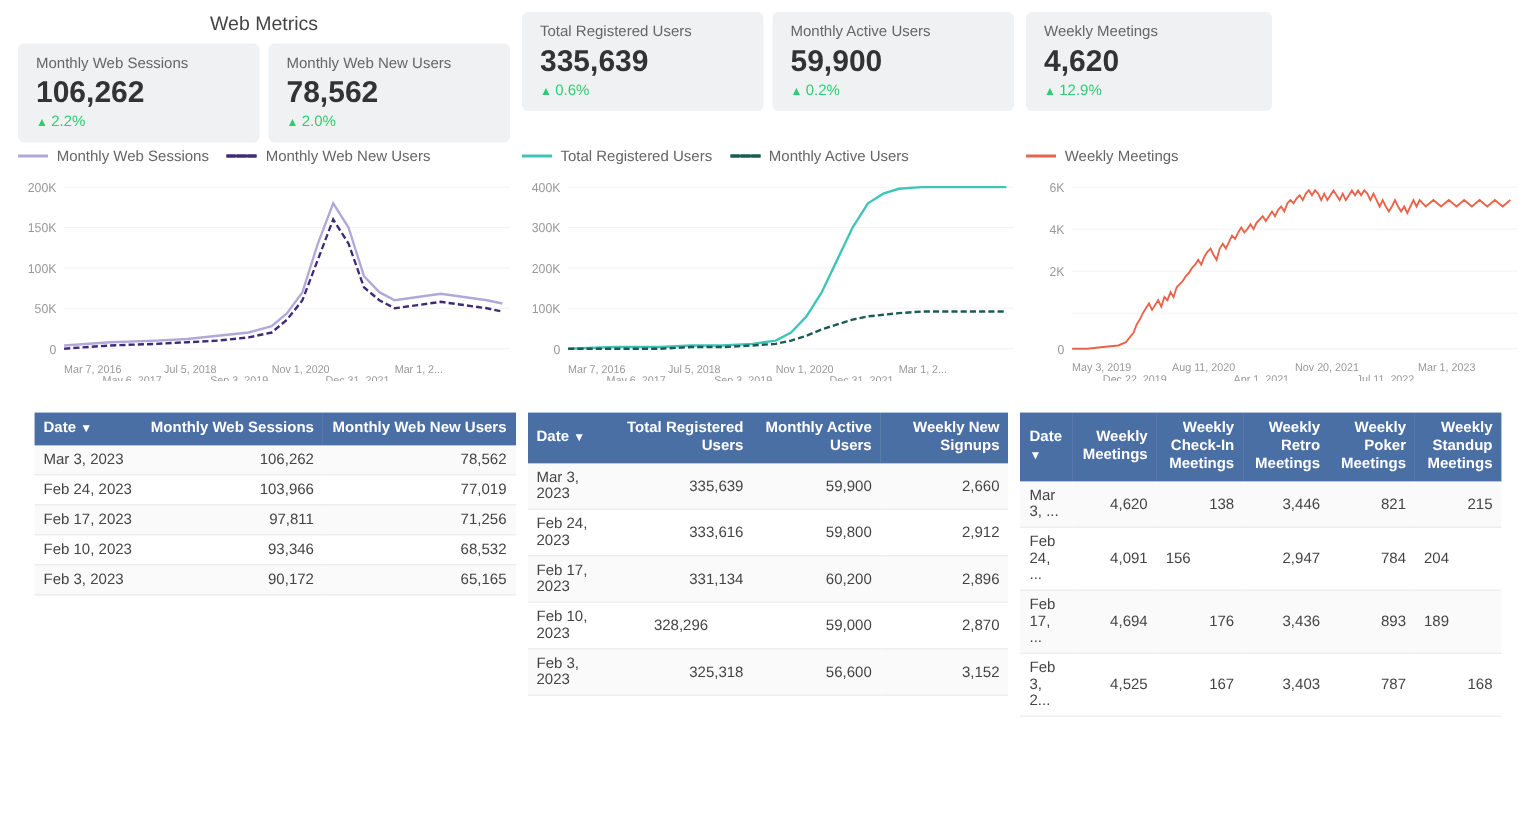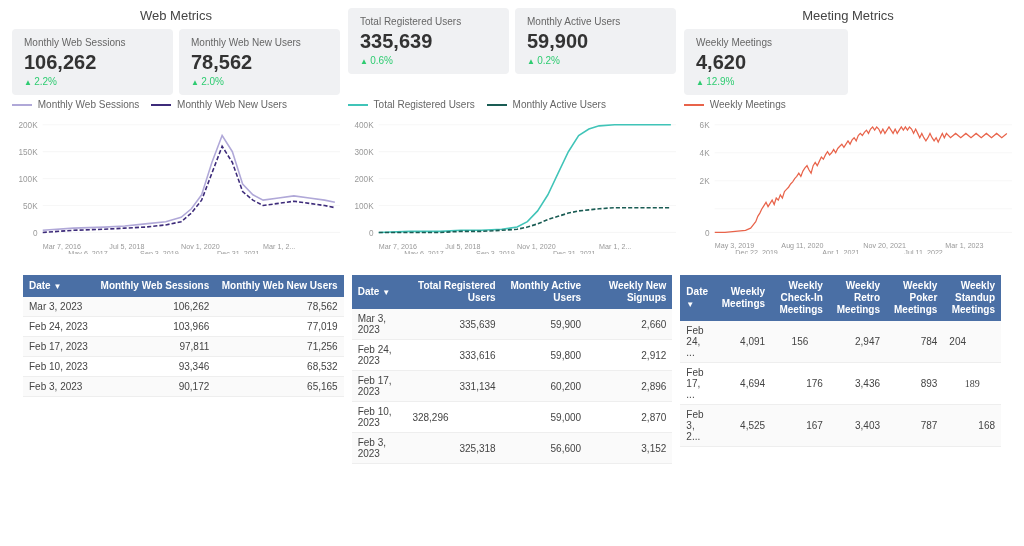--- a/index.html
+++ b/index.html
@@ -69,21 +69,20 @@
         </div>
         <div class="metric-card">
           <div class="metric-label">Monthly Active Users</div>
           <div class="metric-value">59,900</div>
           <div class="metric-change">0.2%</div>
         </div>
       </div>
     </div>
 
     <div class="section">
-      <div class="section-title">Meeting Metrics</div>
       <div class="metric-cards">
         <div class="metric-card" style="max-width: 50%;">
           <div class="metric-label">Weekly Meetings</div>
           <div class="metric-value">4,620</div>
           <div class="metric-change">12.9%</div>
         </div>
       </div>
     </div>
 
   </div>
@@ -267,21 +266,21 @@
             <td style="text-align:right;">2,912</td>
           </tr>
           <tr>
             <td>Feb 17, 2023</td>
             <td style="text-align:right;">331,134</td>
             <td style="text-align:right;">60,200</td>
             <td style="text-align:right;">2,896</td>
           </tr>
           <tr>
             <td>Feb 10, 2023</td>
-            <td style="text-align:left;">328,296</td>
+            <td style="text-align:center;">328,296</td>
             <td style="text-align:right;">59,000</td>
             <td style="text-align:right;">2,870</td>
           </tr>
           <tr>
             <td>Feb 3, 2023</td>
             <td style="text-align:right;">325,318</td>
             <td style="text-align:right;">56,600</td>
             <td style="text-align:right;">3,152</td>
           </tr>
         </tbody>
@@ -295,34 +294,42 @@
             <th style="color:#fff;">Date <span class="sort">▼</span></th>
             <th style="color:#fff; text-align:right;">Weekly Meetings</th>
             <th style="color:#fff; text-align:right;">Weekly Check-In Meetings</th>
             <th style="color:#fff; text-align:right;">Weekly Retro Meetings</th>
             <th style="color:#fff; text-align:right;">Weekly Poker Meetings</th>
             <th style="color:#fff; text-align:right;">Weekly Standup Meetings</th>
           </tr>
         </thead>
         <tbody>
           <tr>
+            <td>Mar 3, ...</td>
+            <td style="text-align:right;">4,620</td>
+            <td style="text-align:right;">138</td>
+            <td style="text-align:right;">3,446</td>
+            <td style="text-align:right;">821</td>
+            <td style="text-align:right;">215</td>
+          </tr>
+          <tr>
             <td>Feb 24, ...</td>
             <td style="text-align:right;">4,091</td>
-            <td style="text-align:center;">156</td>
+            <td style="text-align:left;">156</td>
             <td style="text-align:right;">2,947</td>
             <td style="text-align:right;">784</td>
             <td style="">204</td>
           </tr>
           <tr>
             <td>Feb 17, ...</td>
             <td style="text-align:right;">4,694</td>
             <td style="text-align:right;">176</td>
             <td style="text-align:right;">3,436</td>
             <td style="text-align:right;">893</td>
-            <td style="text-align:center;font-family:Liberation Serif, serif;">189</td>
+            <td style="text-align:left;">189</td>
           </tr>
           <tr>
             <td>Feb 3, 2...</td>
             <td style="text-align:right;">4,525</td>
             <td style="text-align:right;">167</td>
             <td style="text-align:right;">3,403</td>
             <td style="text-align:right;">787</td>
             <td style="text-align:right;">168</td>
           </tr>
         </tbody>

